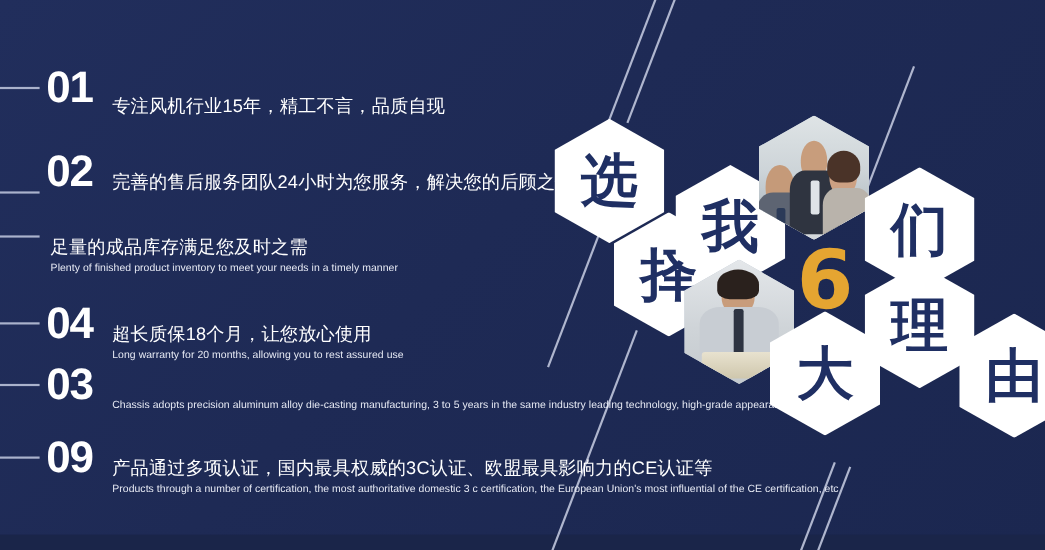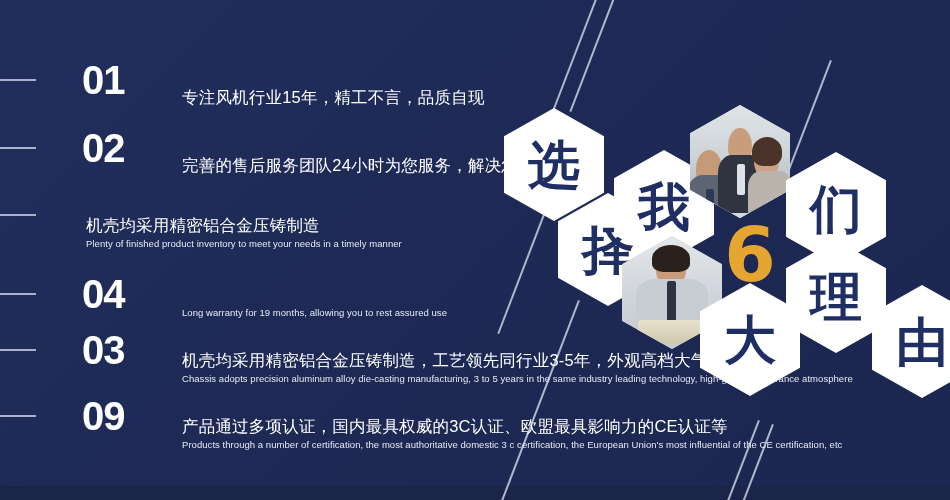--- a/index.html
+++ b/index.html
@@ -33,21 +33,20 @@
   }
 
   
   .reason {
     position: absolute;
     left: 0;
     width: 760px;
     height: 56px;
     display: flex;
     align-items: center;
-    gap: 40px;
   }
   .reason .dash {
     flex: 0 0 auto;
     width: 36px;
     height: 2px;
     background: #aab2cc;
     margin-right: 6px;
   }
   .reason .num {
     flex: 0 0 auto;
@@ -148,49 +147,49 @@
   <div class="diag" style="left:772px; top:424px; height:100px; transform:rotate(21deg);"></div>
 
   <div class="reason" style="top:52px;">
     <span class="dash"></span>
     <span class="num">01</span>
     <span class="texts">
       <span class="cn">专注风机行业15年，精工不言，品质自现</span>
     </span>
   </div>
 
-  <div class="reason" style="top:120px;">
+  <div class="reason" style="top:120px;align-items:flex-end;">
     <span class="dash"></span>
     <span class="num">02</span>
     <span class="texts">
       <span class="cn">完善的售后服务团队24小时为您服务，解决您的后顾之忧</span>
     </span>
   </div>
 
   <div class="reason" style="top:187px;">
     <span class="dash"></span>
     <span class="texts">
-      <span class="cn">机壳均采用精密铝合金压铸制造</span>
+      <span class="cn">足量的成品库存满足您及时之需</span>
       <span class="en">Plenty of finished product inventory to meet your needs in a timely manner</span>
     </span>
   </div>
 
   <div class="reason" style="top:266px;">
     <span class="dash"></span>
     <span class="num">04</span>
     <span class="texts">
-      <span class="en">Long warranty for 19 months, allowing you to rest assured use</span>
+      <span class="cn">超长质保18个月，让您放心使用</span>
+      <span class="en">Long warranty for 20 months, allowing you to rest assured use</span>
     </span>
   </div>
 
   <div class="reason" style="top:322px;">
     <span class="dash"></span>
     <span class="num">03</span>
     <span class="texts">
-      <span class="cn">机壳均采用精密铝合金压铸制造，工艺领先同行业3-5年，外观高档大气</span>
       <span class="en">Chassis adopts precision aluminum alloy die-casting manufacturing, 3 to 5 years in the same industry leading technology, high-grade appearance atmosphere</span>
     </span>
   </div>
 
   <div class="reason" style="top:388px;">
     <span class="dash"></span>
     <span class="num">09</span>
     <span class="texts">
       <span class="cn">产品通过多项认证，国内最具权威的3C认证、欧盟最具影响力的CE认证等</span>
       <span class="en">Products through a number of certification, the most authoritative domestic 3 c certification, the European Union's most influential of the CE certification, etc</span>

